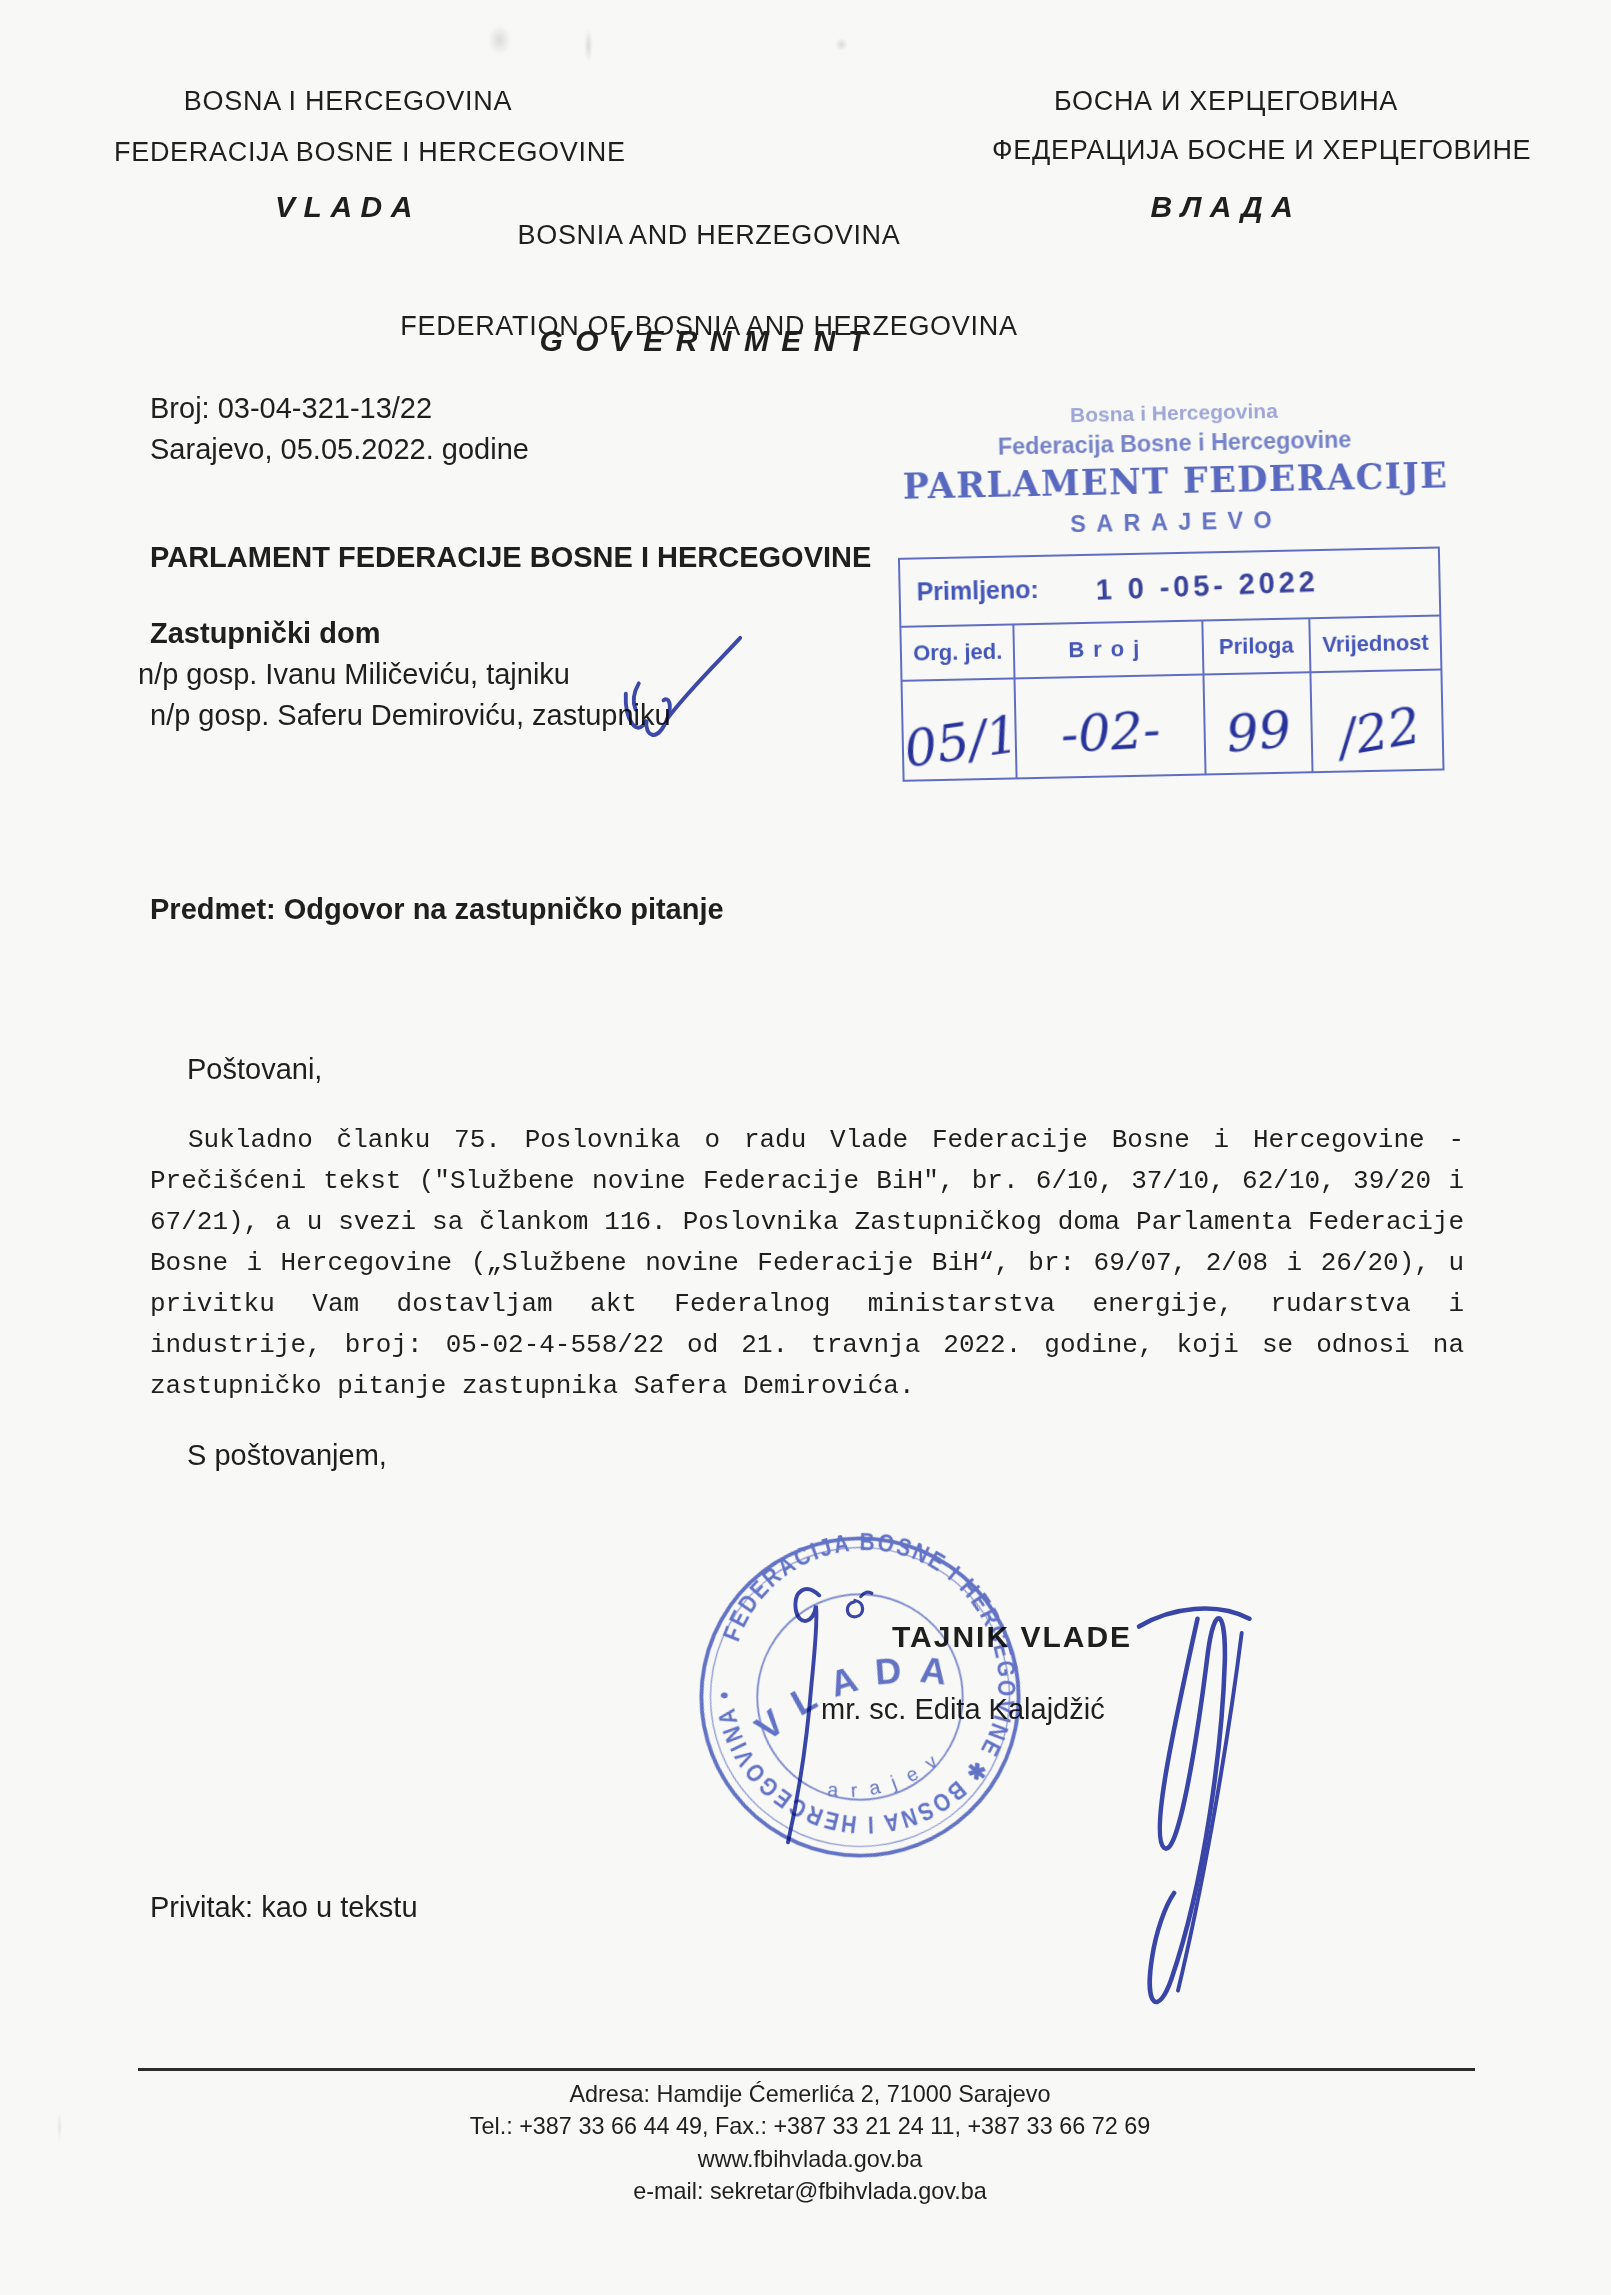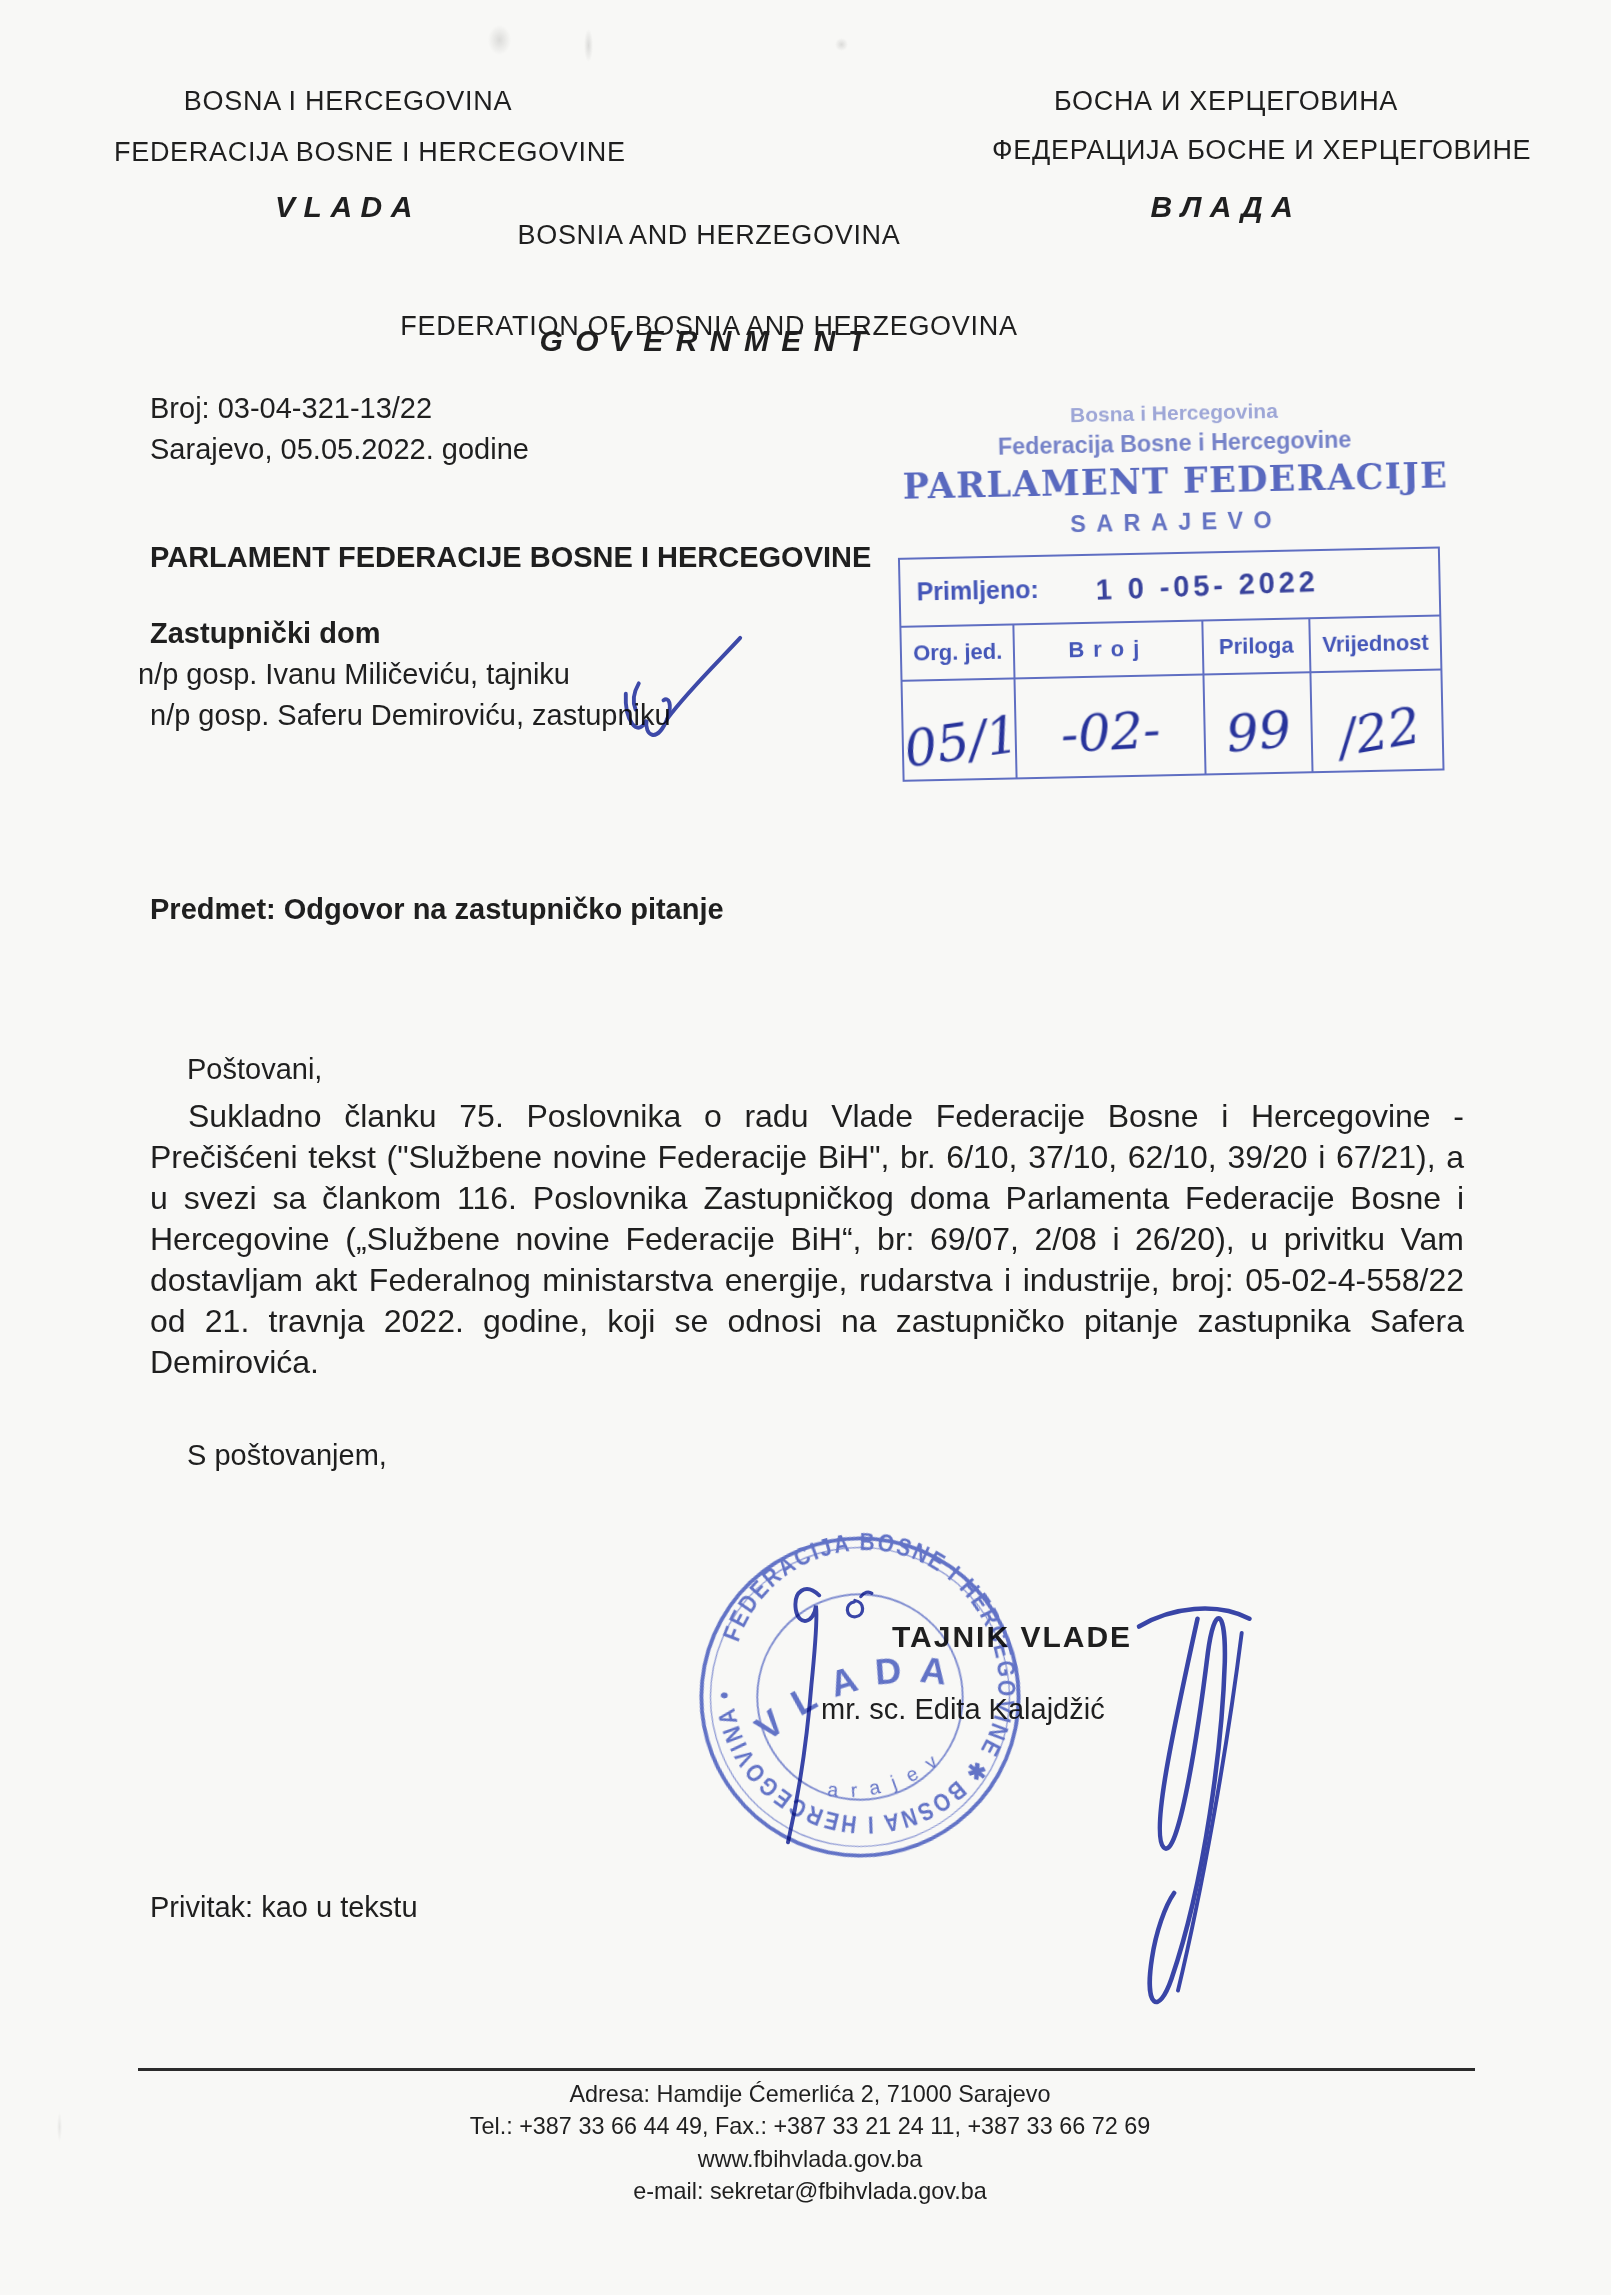--- a/index.html
+++ b/index.html
@@ -6,22 +6,22 @@
   .page{position:relative;width:1611px;height:2295px;background:#f8f8f6;overflow:hidden;
         font-family:"Liberation Sans",sans-serif;color:#1f1f1f;}
   .t{position:absolute;white-space:nowrap;color:#1f1f1f;font-family:"Liberation Sans",sans-serif;}
   .c{text-align:center;}
   .b{font-weight:bold;}
   .bi{font-weight:bold;font-style:italic;}
   .hdr{font-size:27px;letter-spacing:0.7px;}
   .vlada{font-size:30px;letter-spacing:8.5px;}
   .gov{font-size:30px;letter-spacing:12.4px;}
   .std{font-size:29px;}
-  .body-par{position:absolute;left:150px;top:1096px;width:1314px;font-size:32px;line-height:41px;
-        text-align:justify;text-indent:38px;white-space:normal;color:#1f1f1f;}
+  .body-par{position:absolute;left:150px;top:1120px;width:1314px;font-size:26px;line-height:41px;
+        text-align:justify;text-indent:38px;white-space:normal;color:#1f1f1f;font-family:Liberation Mono, monospace;}
   .foot{font-size:23.4px;line-height:33px;text-align:center;}
   
   .rstamp{position:absolute;left:885px;top:394px;width:586px;height:423px;
         transform:rotate(-1.2deg);color:#4456b8;filter:blur(0.3px);}
   .rs-line{position:absolute;left:0;width:586px;text-align:center;white-space:nowrap;}
   .rs-tbl{position:absolute;left:14.3px;top:158px;width:538px;border:2.6px solid rgba(68,86,184,.85);}
   .rs-row1{position:relative;height:66px;border-bottom:2.6px solid rgba(68,86,184,.85);}
   .rs-row2{position:relative;height:52px;border-bottom:2.6px solid rgba(68,86,184,.85);display:flex;}
   .rs-row3{position:relative;height:98px;display:flex;}
   .rs-cell{box-sizing:border-box;border-right:2.6px solid rgba(68,86,184,.85);display:flex;

